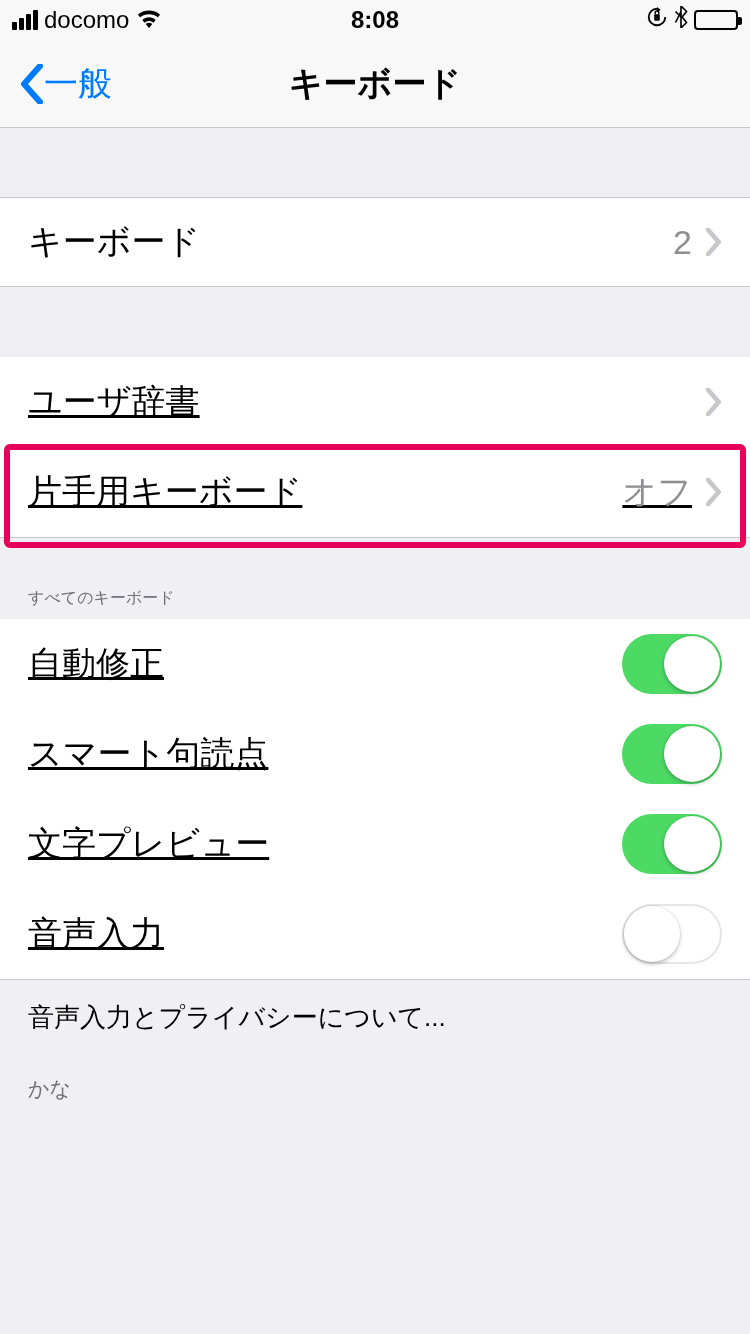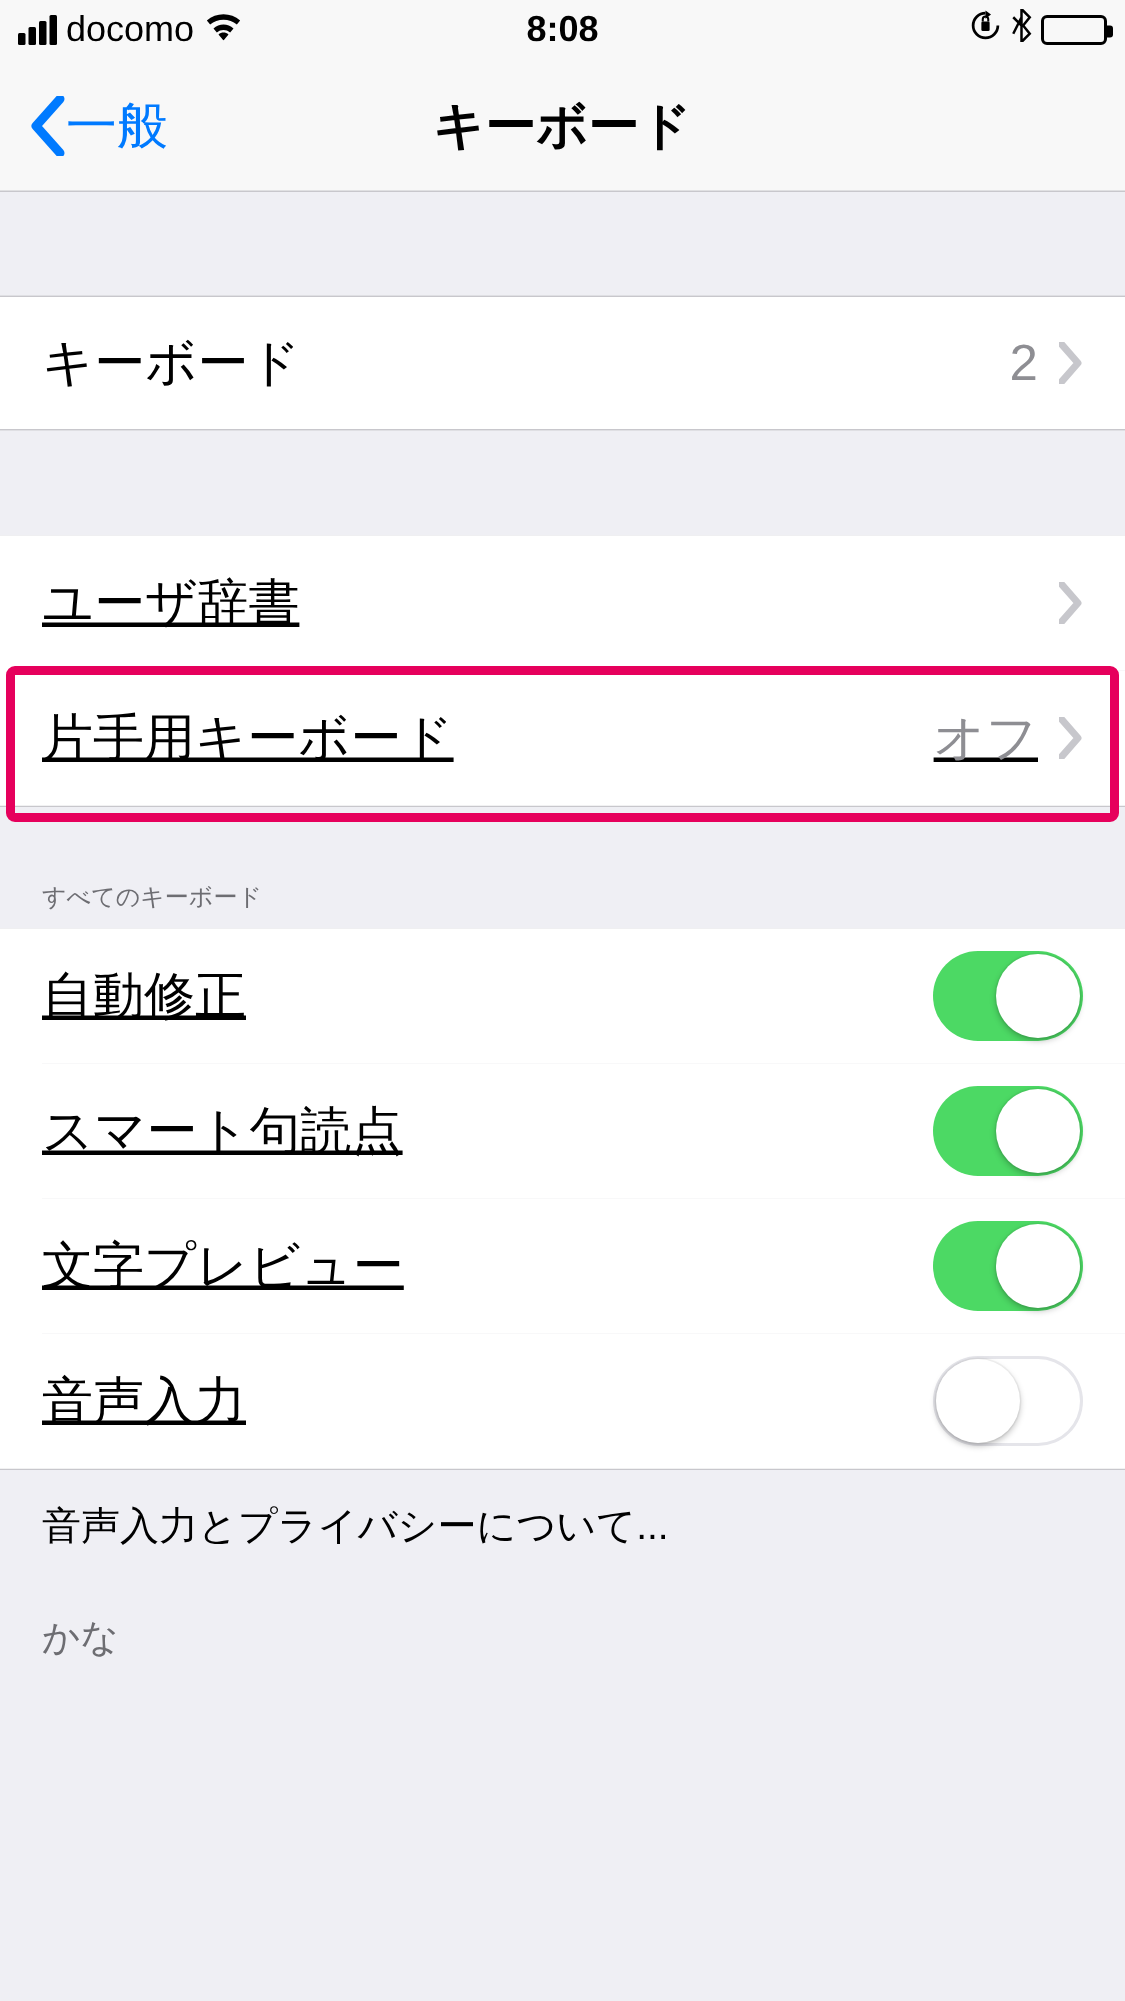--- a/index.html
+++ b/index.html
@@ -73,21 +73,21 @@
   .content { }
 
   .group { margin-top: 70px; }
   .group.first { margin-top: 70px; }
   .section-header {
     padding: 0 28px 10px;
     font-size: 16px;
     color: #6d6d72;
     margin-top: 50px;
   }
-  .section-header.small { font-size: 25px; }
+  .section-header.small { font-size: 21px; }
 
   .cell {
     background: #fff;
     min-height: 90px;
     display: flex;
     align-items: center;
     padding: 0 28px;
     font-size: 34px;
     color: #000;
     position: relative;

